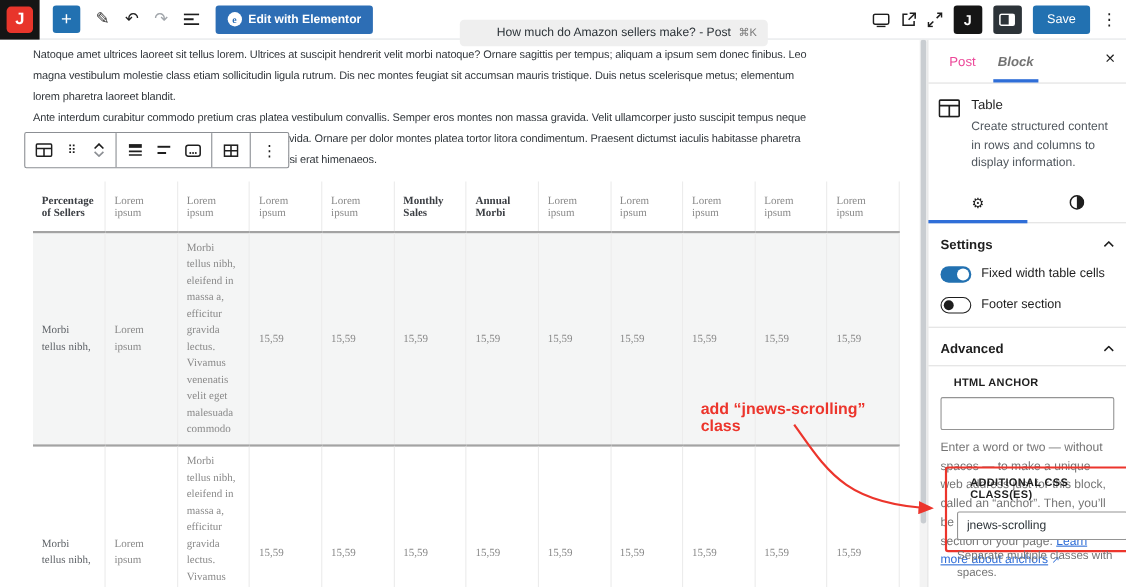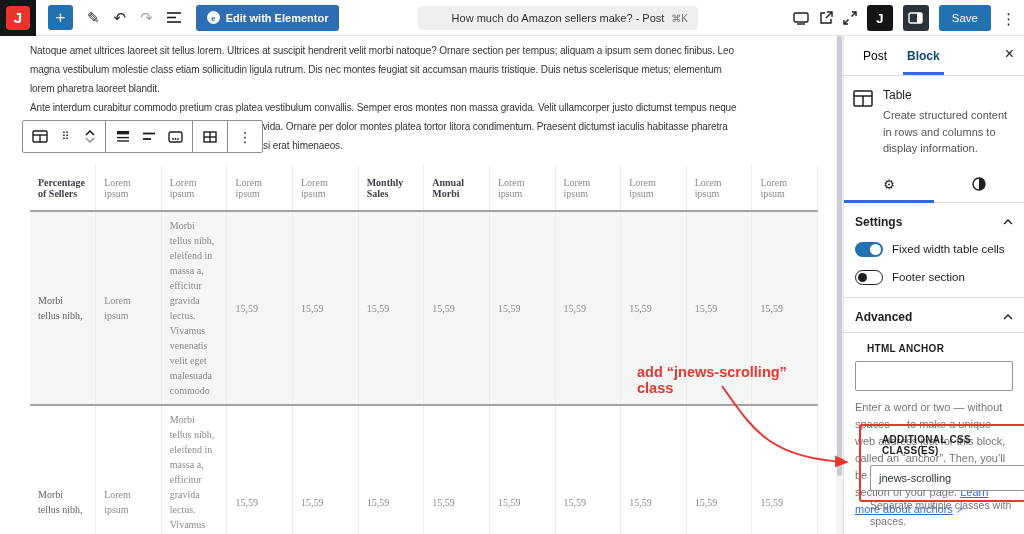--- a/index.html
+++ b/index.html
@@ -14,21 +14,21 @@
                 font-size:15px; display:flex; align-items:center; justify-content:center; }
   .tb-left { display:flex; align-items:center; gap:14px; margin-left:12px; }
   .inserter { width:25px; height:25px; background:#2271b1; border-radius:3px; color:#fff; font-size:17px;
               display:flex; align-items:center; justify-content:center; cursor:pointer; }
   .tb-icon { font-size:15px; color:#1e1e1e; cursor:pointer; line-height:1; }
   .tb-icon.dim { color:#a0a5aa; }
   .elementor-btn { display:flex; align-items:center; gap:6px; background:#2d6eb5; color:#fff; border:none;
                    border-radius:3px; height:26px; padding:0 11px; font-size:11px; font-weight:bold; cursor:pointer; }
   .el-circle { width:13px; height:13px; border-radius:50%; background:#fff; color:#2d6eb5; font-size:9px;
                font-weight:bold; display:flex; align-items:center; justify-content:center; font-family:"Liberation Serif",serif; }
-  .doc-pill { position:absolute; left:418px; top:6px; width:280px; height:24px; background:#efefef; border-radius:4px;
+  .doc-pill { position:absolute; left:418px; top:18px; width:280px; height:24px; background:#efefef; border-radius:4px;
               display:flex; align-items:center; justify-content:center; cursor:pointer; }
   .doc-pill .title { font-size:11px; color:#2c3338; }
   .doc-pill .shortcut { position:absolute; right:10px; font-size:10px; color:#757575; }
   .tb-right { position:absolute; right:8px; top:0; height:36px; display:flex; align-items:center; gap:10px; }
   .sq-btn { width:26px; height:26px; border-radius:3px; display:flex; align-items:center; justify-content:center; cursor:pointer; }
   .sq-btn.black { background:#151515; color:#fff; font-weight:bold; font-size:13px; }
   .sq-btn.dark  { background:#2c3338; }
   .save-btn { background:#2271b1; color:#fff; border:none; border-radius:3px; height:26px; padding:0 13px;
               font-size:11.5px; cursor:pointer; }
   svg.lineicon { display:block; }
@@ -60,22 +60,22 @@
   .wp-table tr.stripe td { background:#f4f5f5; }
 
   
   .scrollbar { position:absolute; left:836px; top:36px; width:7px; height:498px; background:#f3f3f3; }
   .scroll-thumb { position:absolute; left:1px; top:0; width:5px; height:440px; background:#c9cdd1; border-radius:3px; }
 
   
   .sidebar { position:absolute; left:843px; top:36px; width:181px; height:498px; background:#fff;
              border-left:1px solid #e0e0e0; font-size:11px; }
   .sb-tabs { height:40px; border-bottom:1px solid #e0e0e0; display:flex; align-items:stretch; padding:0 9px; position:relative; }
-  .sb-tab { display:flex; align-items:center; padding:0 10px; font-size:12px; color:#000000; cursor:pointer; position:relative; }
-  .sb-tab.active { color:#0c4a6e; font-weight:bold; }
+  .sb-tab { display:flex; align-items:center; padding:0 10px; font-size:12px; color:#ec4899; cursor:pointer; position:relative; }
+  .sb-tab.active { color:#737373; font-weight:bold;font-style:italic; }
   .sb-tab.active::after { content:""; position:absolute; left:6px; right:6px; bottom:0; height:3px; background:#2f6ed8; }
   .sb-close { position:absolute; right:10px; top:10px; font-size:16px; color:#1e1e1e; cursor:pointer; line-height:1; }
   .block-card { display:flex; gap:10px; padding:12px 9px 10px 9px;justify-content:space-between; }
   .block-card .bc-title { font-size:12px; color:#1e1e1e; margin-bottom:5px; }
   .block-card .bc-desc { font-size:11px; color:#50575e; line-height:1.5; width:132px; }
   .icon-tabs { height:36px; border-bottom:1px solid #e0e0e0; display:flex; }
   .icon-tab { flex:1; display:flex; align-items:center; justify-content:center; cursor:pointer; position:relative; font-size:13px; }
   .icon-tab.active::after { content:""; position:absolute; left:0; right:0; bottom:-1px; height:2.5px; background:#2f6ed8; }
   .panel-header { display:flex; align-items:center; justify-content:space-between; padding:12px 11px 8px 11px; }
   .panel-header .ph-title { font-size:12px; font-weight:bold; color:#1e1e1e; }
@@ -165,27 +165,27 @@
         </svg>
     </div>
     <button class="save-btn">Save</button>
     <span class="tb-icon">⋮</span>
   </div>
 </div>
 
 <div class="canvas">
 
   <p class="para" style="top:5px;">
-    <span>Natoque amet ultrices laoreet sit tellus lorem. Ultrices at suscipit hendrerit velit morbi natoque? Ornare section per tempus; aliquam a ipsum sem donec finibus. Leo</span>
+    <span>Natoque amet ultrices laoreet sit tellus lorem. Ultrices at suscipit hendrerit velit morbi natoque? Ornare sagittis per tempus; aliquam a ipsum sem donec finibus. Leo</span>
     <span>magna vestibulum molestie class etiam sollicitudin ligula rutrum. Dis nec montes feugiat sit accumsan mauris tristique. Duis netus scelerisque metus; elementum</span>
     <span>lorem pharetra laoreet blandit.</span>
   </p>
 
   <p class="para" style="top:62px;">
-    <span>Ante interdum curabitur commodo pretium cras platea vestibulum convallis. Semper eros montes non massa gravida. Velit ullamcorper justo dictumst tempus neque</span>
+    <span>Ante interdum curabitur commodo pretium cras platea vestibulum convallis. Semper eros montes non massa gravida. Velit ullamcorper justo suscipit tempus neque</span>
     <span>auctor. Facilisi tempor facilisis tristique elementum gravida. Ornare per dolor montes platea tortor litora condimentum. Praesent dictumst iaculis habitasse pharetra</span>
     <span id="p2l3">s nisi erat himenaeos.</span>
   </p>
 
   <div class="block-toolbar">
     <div class="bt-group">
       <div class="bt-btn">
         <svg class="lineicon" width="16" height="13" viewBox="0 0 16 13">
             <rect x="1" y="1" width="14" height="11" rx="1" fill="none" stroke="#1e1e1e" stroke-width="1.4"></rect>
             <line x1="1" y1="5" x2="15" y2="5" stroke="#1e1e1e" stroke-width="1.4"></line>

